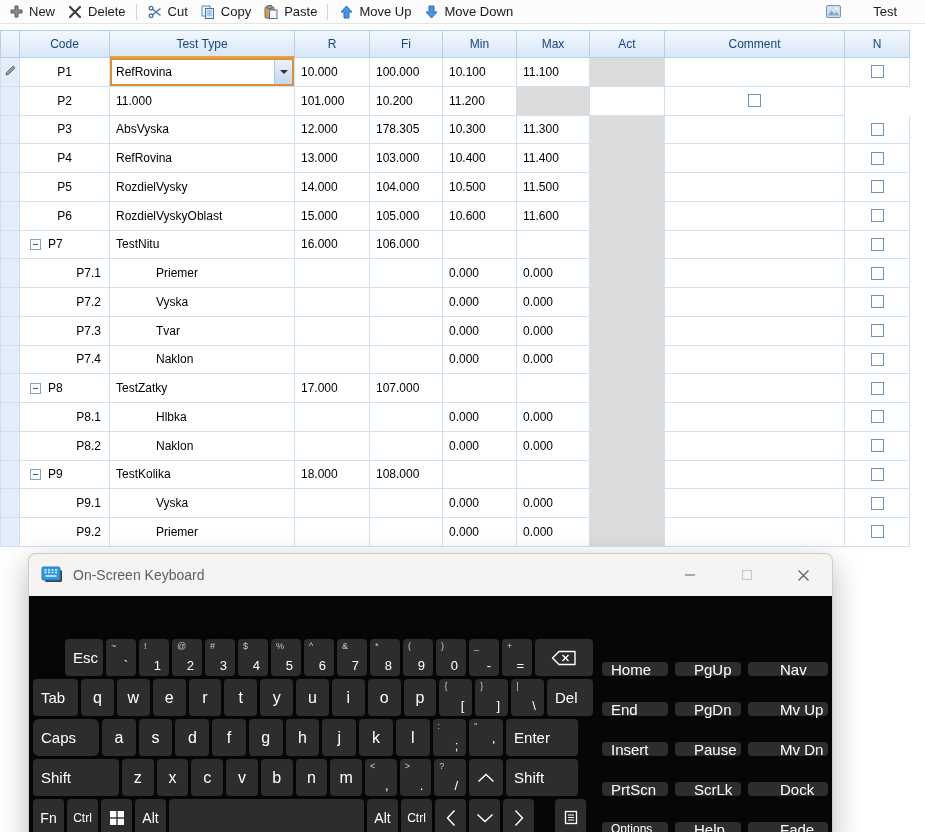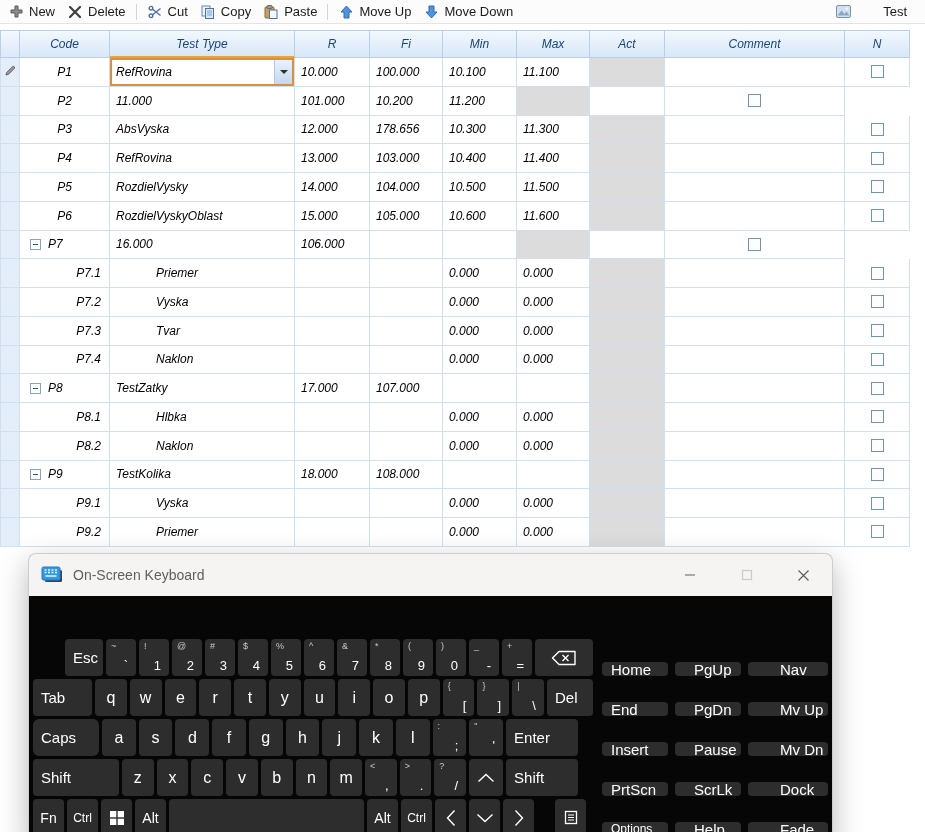--- a/index.html
+++ b/index.html
@@ -4,26 +4,26 @@
 <style>
   html,body{margin:0;padding:0;}
   body{width:925px;height:832px;position:relative;overflow:hidden;background:#fff;
        font-family:"Liberation Sans",sans-serif;}
 
   
   .toolbar{position:absolute;top:0;left:0;width:925px;height:24px;display:flex;align-items:center;
            padding:0 2px;box-sizing:border-box;background:#fcfcfc;border-bottom:1px solid #e4e4e4;
            font-size:13px;color:#1b1b1b;}
   .titem{display:flex;align-items:center;gap:5px;padding:1px 6px;white-space:nowrap;cursor:default;}
-  .titem.right{margin-left:auto;margin-right:10px;gap:32px;}
+  .titem.right{margin-left:auto;margin-right:20px;gap:32px;}
   .tsep{width:1px;height:16px;background:#d4d4d4;margin:0 4px;}
   .ticon{display:flex;align-items:center;justify-content:center;width:16px;height:16px;}
 
   
-  .grid{position:absolute;top:30px;left:0;width:911px;font-size:12px;color:#000;font-style:italic;}
+  .grid{position:absolute;top:30px;left:0;width:911px;font-size:12px;color:#000;}
   .ghead,.grow{display:grid;grid-template-columns:20px 90px 185px 75px 73px 74px 73px 75px 180px 65px;}
   .ghead{height:28px;}
   .hcell{background:linear-gradient(#f2f8fe,#d8e7f8);border:1px solid #b7cfe9;border-left:none;
          color:#17457e;display:flex;align-items:center;justify-content:center;box-sizing:border-box;}
   .hcell:first-child{border-left:1px solid #b7cfe9;background:linear-gradient(#f2f8fe,#dde9f8);}
   .hcell.cur{border-bottom:2px solid #e8a33d;}
   .grow{height:28.76px;}
   .gcell{border-right:1px solid #cfe0f2;border-bottom:1px solid #cfe0f2;display:flex;align-items:center;
          padding:0 6px;background:#fff;overflow:hidden;white-space:nowrap;box-sizing:border-box;}
   .c-rowhdr{background:#e4eefa;padding:0;justify-content:center;border-left:1px solid #cfe0f2;}
@@ -67,21 +67,21 @@
   .key.word{justify-content:flex-start;padding-left:8px;font-size:15px;flex:none;}
   .key .shift{position:absolute;top:2px;left:5px;font-size:9px;color:#c9c9c9;}
   .key .main2{position:absolute;bottom:3px;right:8px;font-size:13px;}
   .key.small-font{font-size:12px;}
   .key.gap-before{margin-left:18px;}
   .skey{background:#2d2d2d;border-radius:4px;color:#fff;display:flex;align-items:center;
         padding-left:9px;font-size:15px;box-sizing:border-box;cursor:default;}
   .skey.c0{width:66px;}.skey.c1{width:66px;padding-left:19px;}.skey.c2{width:80px;padding-left:32px;}
   .skey.small{font-size:12px;}
   .w-esc{width:38px;margin-left:32px;}.w-bksp{width:58px;flex:none;justify-content:center;padding-left:0;}
-  .w-tab{width:59px;}.w-del{width:46px;}
+  .w-tab{width:45px;}.w-del{width:46px;}
   .w-caps{width:66px;border-radius:6px;}.w-enter{width:72px;}
   .w-lshift{width:86px;}.w-rshift{width:72px;}
   .w-mod{width:31px;flex:none;justify-content:center;padding-left:0;font-size:14px;}
   .w-space{flex:1;}
   .w-key{width:34px;flex:none;}
 </style>
 </head>
 <body>
 
 <div class="toolbar">
@@ -219,21 +219,21 @@
           <div class="cb"></div>
         </div>
       </div>
       <div class="grow">
         <div class="gcell c-rowhdr"></div>
         <div class="gcell c-code normal">
           <span>P3</span>
         </div>
         <div class="gcell c-type normal">AbsVyska</div>
         <div class="gcell ">12.000</div>
-        <div class="gcell ">178.656</div>
+        <div class="gcell ">178.305</div>
         <div class="gcell ">10.300</div>
         <div class="gcell ">11.300</div>
         <div class="gcell c-act"></div>
         <div class="gcell "></div>
         <div class="gcell c-n">
           <div class="cb"></div>
         </div>
       </div>
       <div class="grow">
         <div class="gcell c-rowhdr"></div>
@@ -284,20 +284,21 @@
         </div>
       </div>
       <div class="grow">
         <div class="gcell c-rowhdr"></div>
         <div class="gcell c-code parent">
           <span class="expander">
             <span class="dash"></span>
           </span>
           <span>P7</span>
         </div>
+        <div class="gcell c-type parent">TestNitu</div>
         <div class="gcell ">16.000</div>
         <div class="gcell ">106.000</div>
         <div class="gcell "></div>
         <div class="gcell "></div>
         <div class="gcell c-act"></div>
         <div class="gcell "></div>
         <div class="gcell c-n">
           <div class="cb"></div>
         </div>
       </div>

